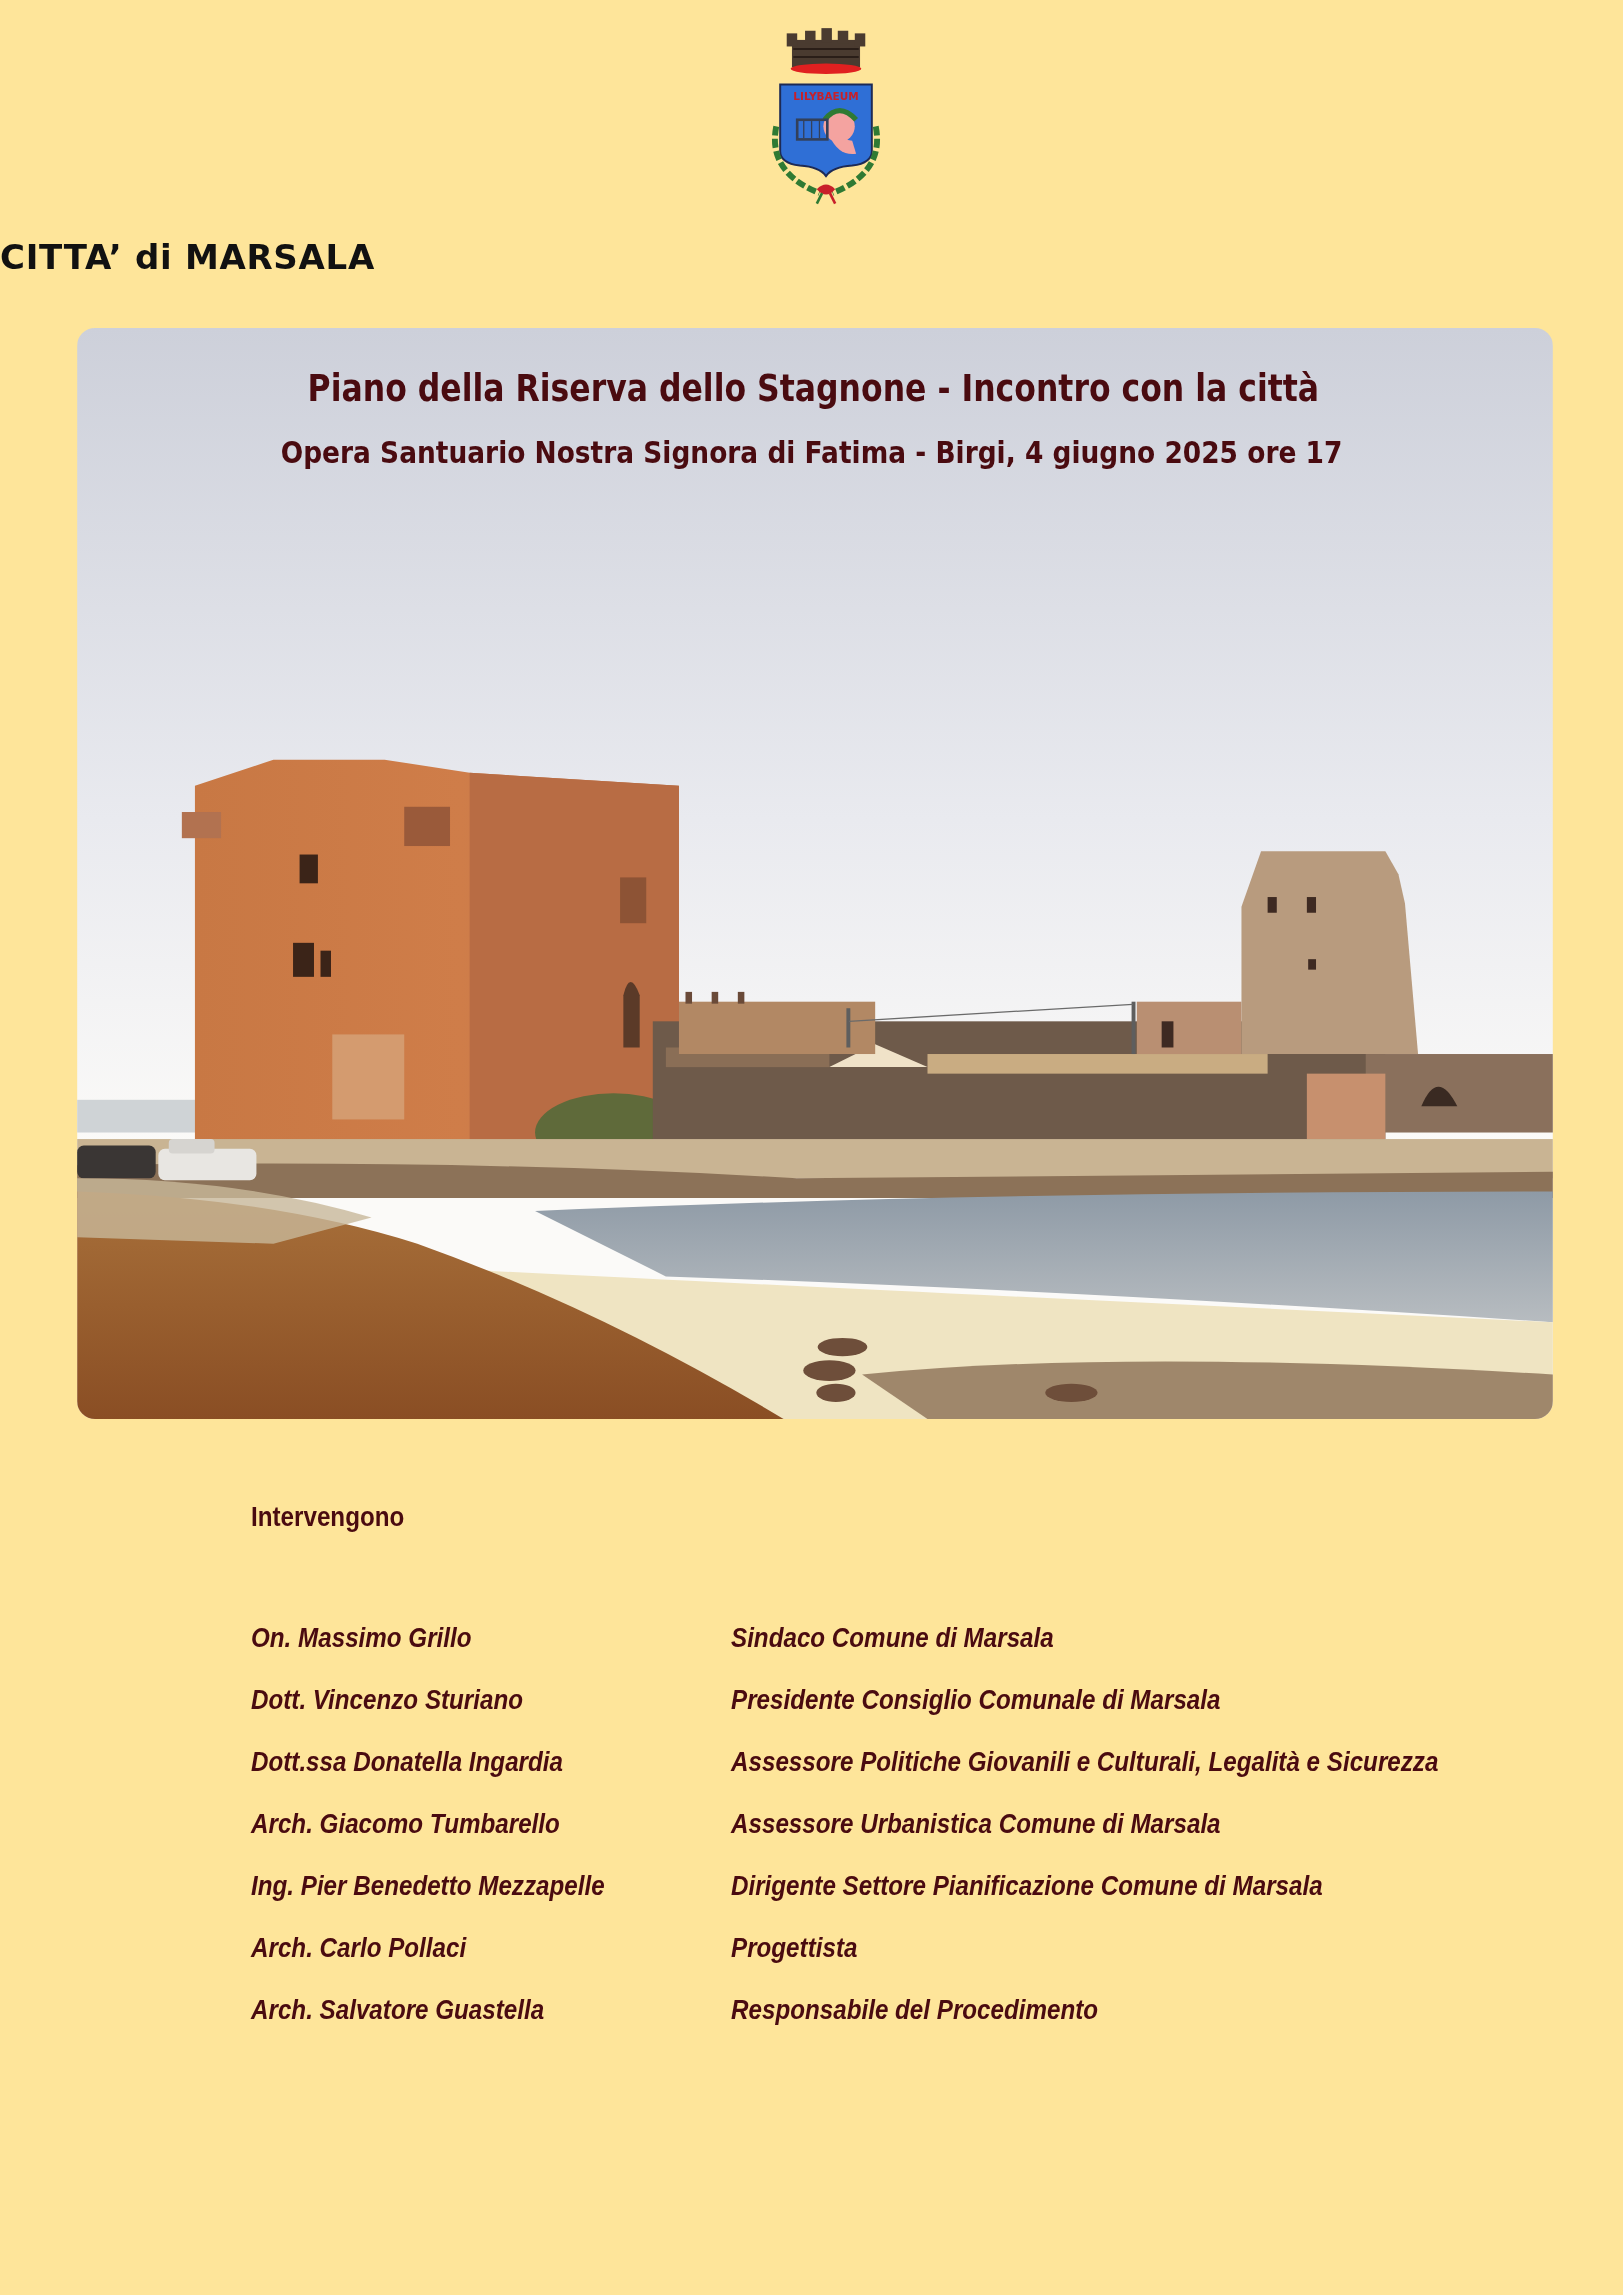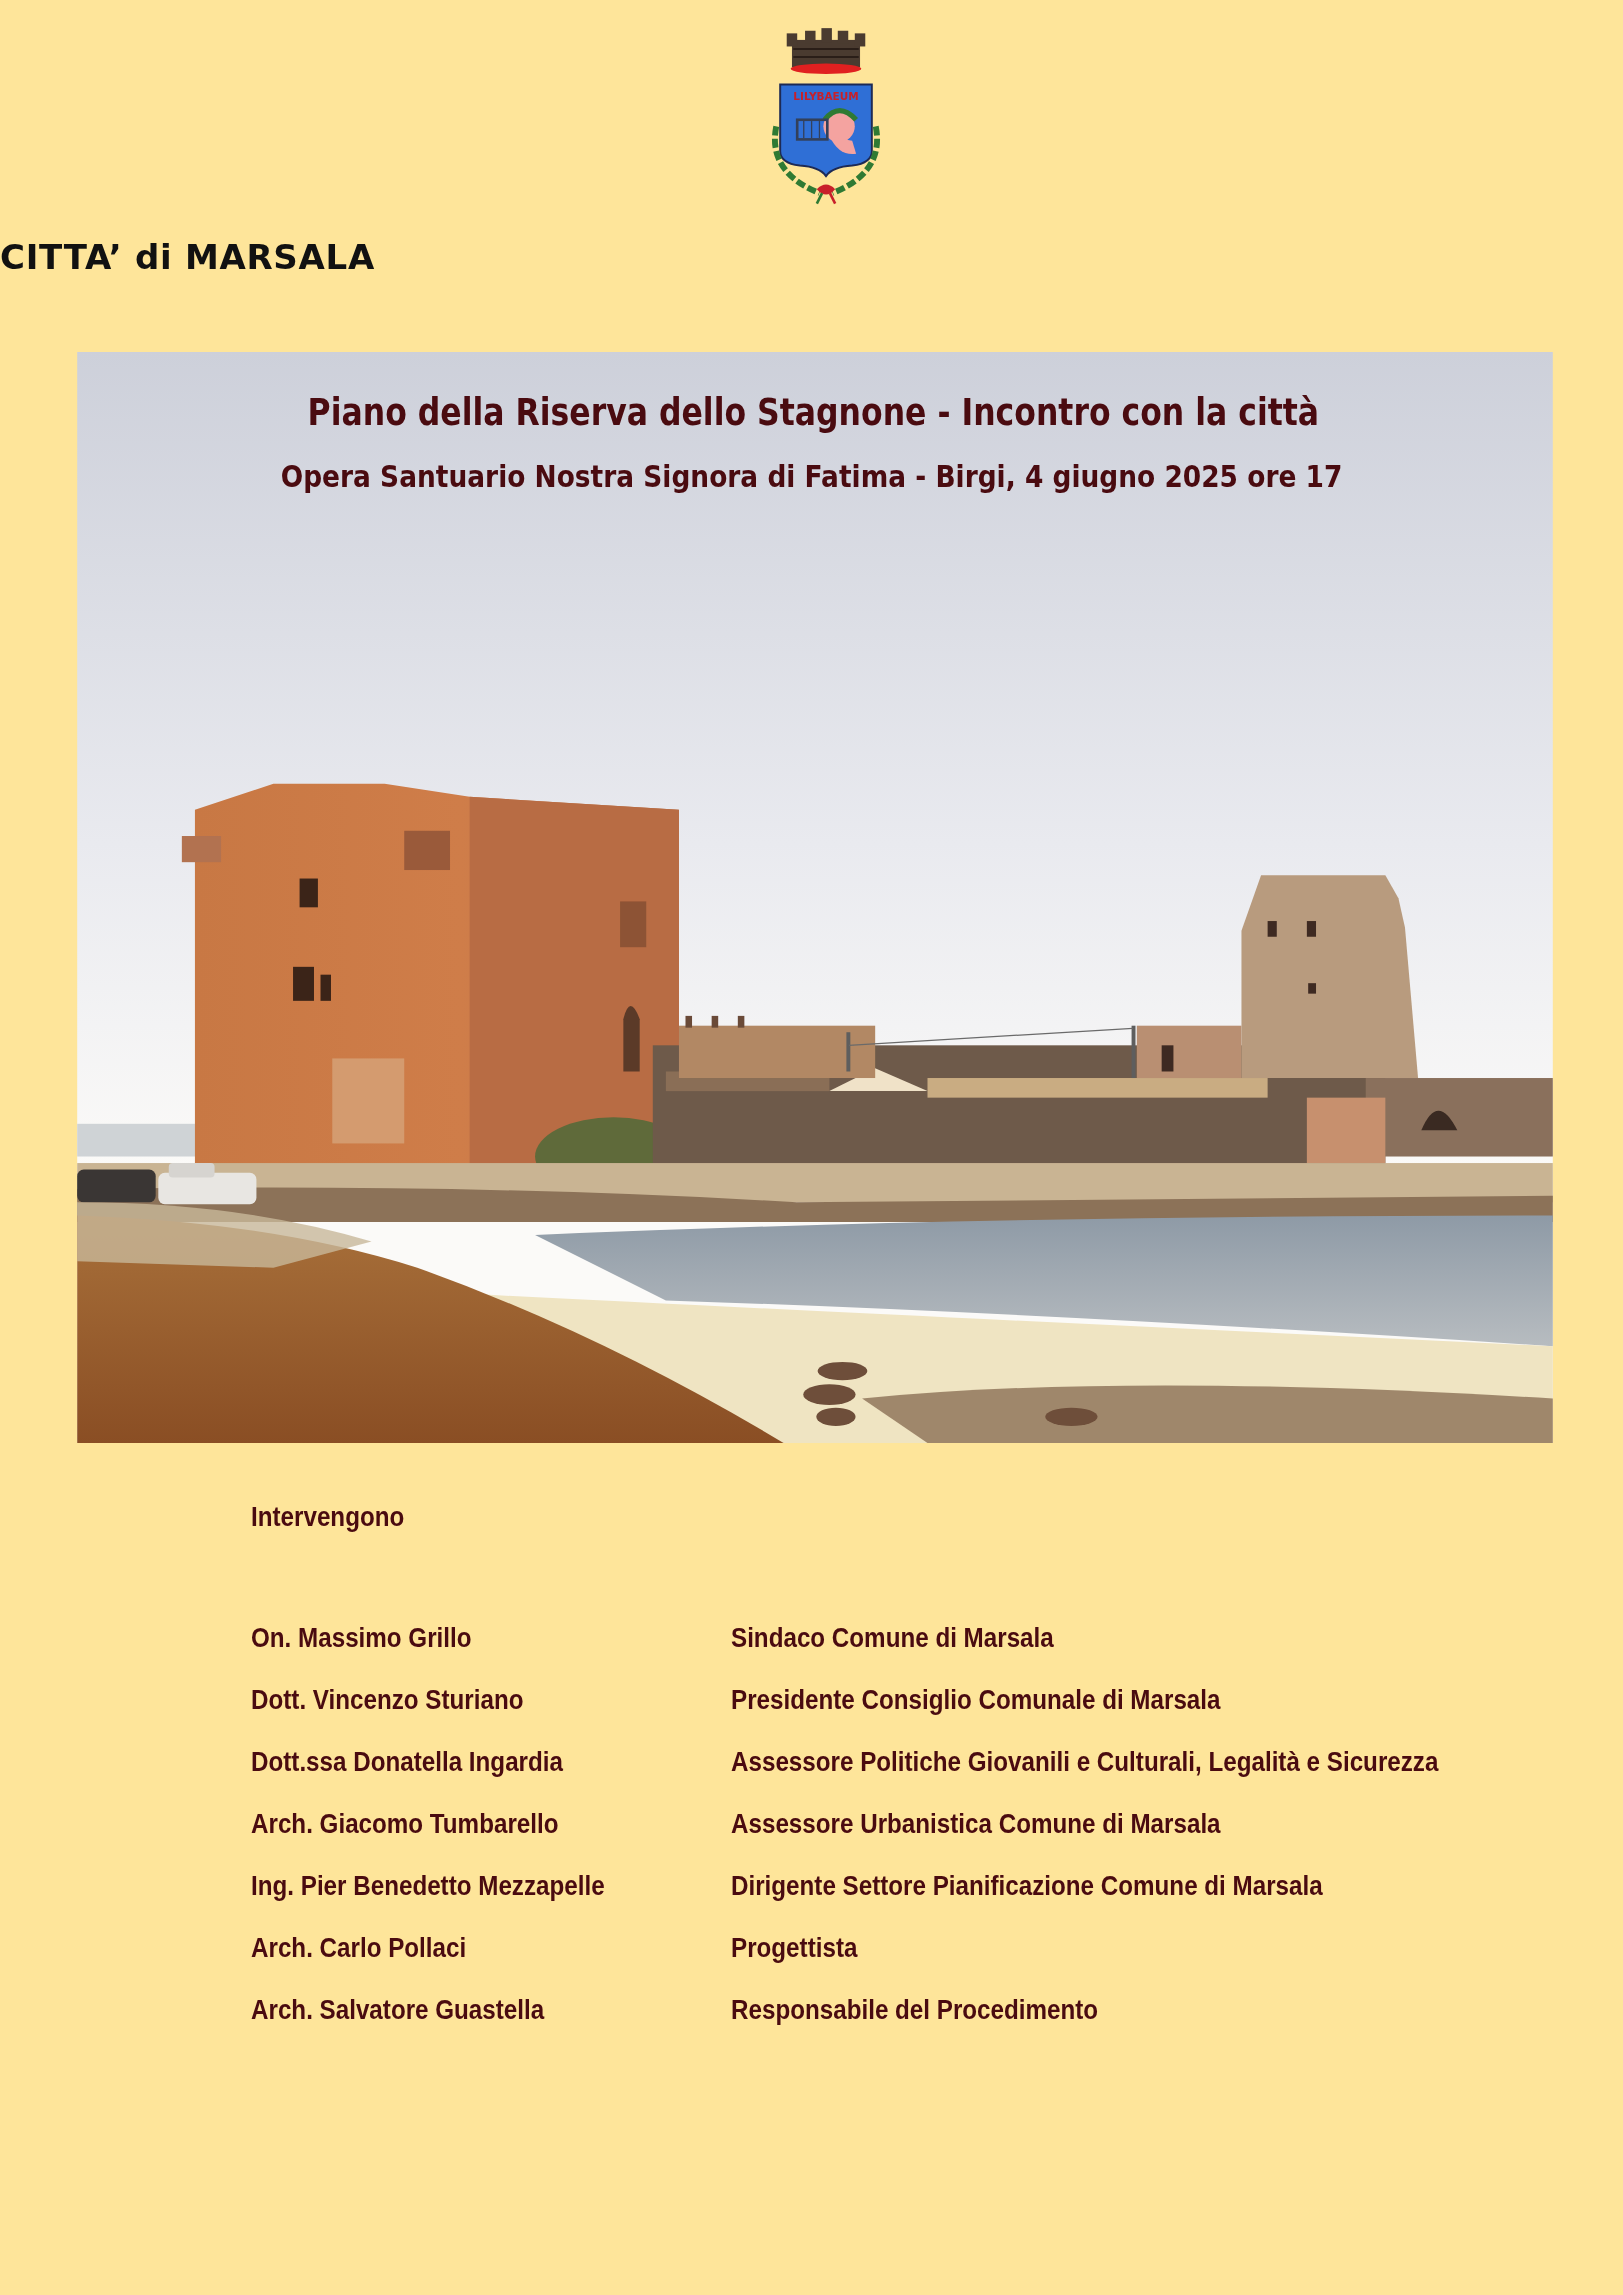--- a/index.html
+++ b/index.html
@@ -13,37 +13,37 @@
   
   #crest { left:754px; top:27.5px; width:144px; height:177px; }
 
   #city-title {
     left:0; width:1603px; top:237px; text-align:left;
     font-family:"DejaVu Sans", sans-serif; font-weight:bold;
     font-size:34px; color:#111; letter-spacing:0.7px;
   }
 
   
-  #photo { left:77px; top:352px; width:1476px; height:1091px; overflow:hidden; }
+  #photo { left:77px; top:328px; width:1476px; height:1091px; overflow:hidden;border-radius:18px; }
   #photo svg { display:block; }
 
   .photo-title {
     position:absolute; left:0; width:100%; text-align:center;
     font-family:"DejaVu Sans", sans-serif; font-weight:bold; color:#4a0b10;
     transform:scaleX(0.86);
   }
   #event-title { top:60px; font-size:56px; transform-origin:1110px 0; }
   #event-subtitle { top:162px; font-size:47px; transform-origin:1090px 0; }
 
   
   #intervengono {
     left:251px; top:1501px; font-size:27.5px; font-weight:bold; color:#4a0b10;
     font-family:"Liberation Sans", sans-serif; transform:scaleX(0.88); transform-origin:0 0;
   }
-  #speakers { left:251px; top:1622px; width:1309px; }
+  #speakers { left:251px; top:1622px; width:1309px;font-style:italic; }
   .row { position:relative; height:62px; }
   .row span {
     position:absolute; top:0; font-size:27.5px; font-weight:bold; color:#4a0b10;
     white-space:nowrap; transform:scaleX(0.88); transform-origin:0 0;
     font-family:"Liberation Sans", sans-serif;
   }
   .row .name { left:0; }
   .row .role { left:480px; }
 </style>
 </head>

